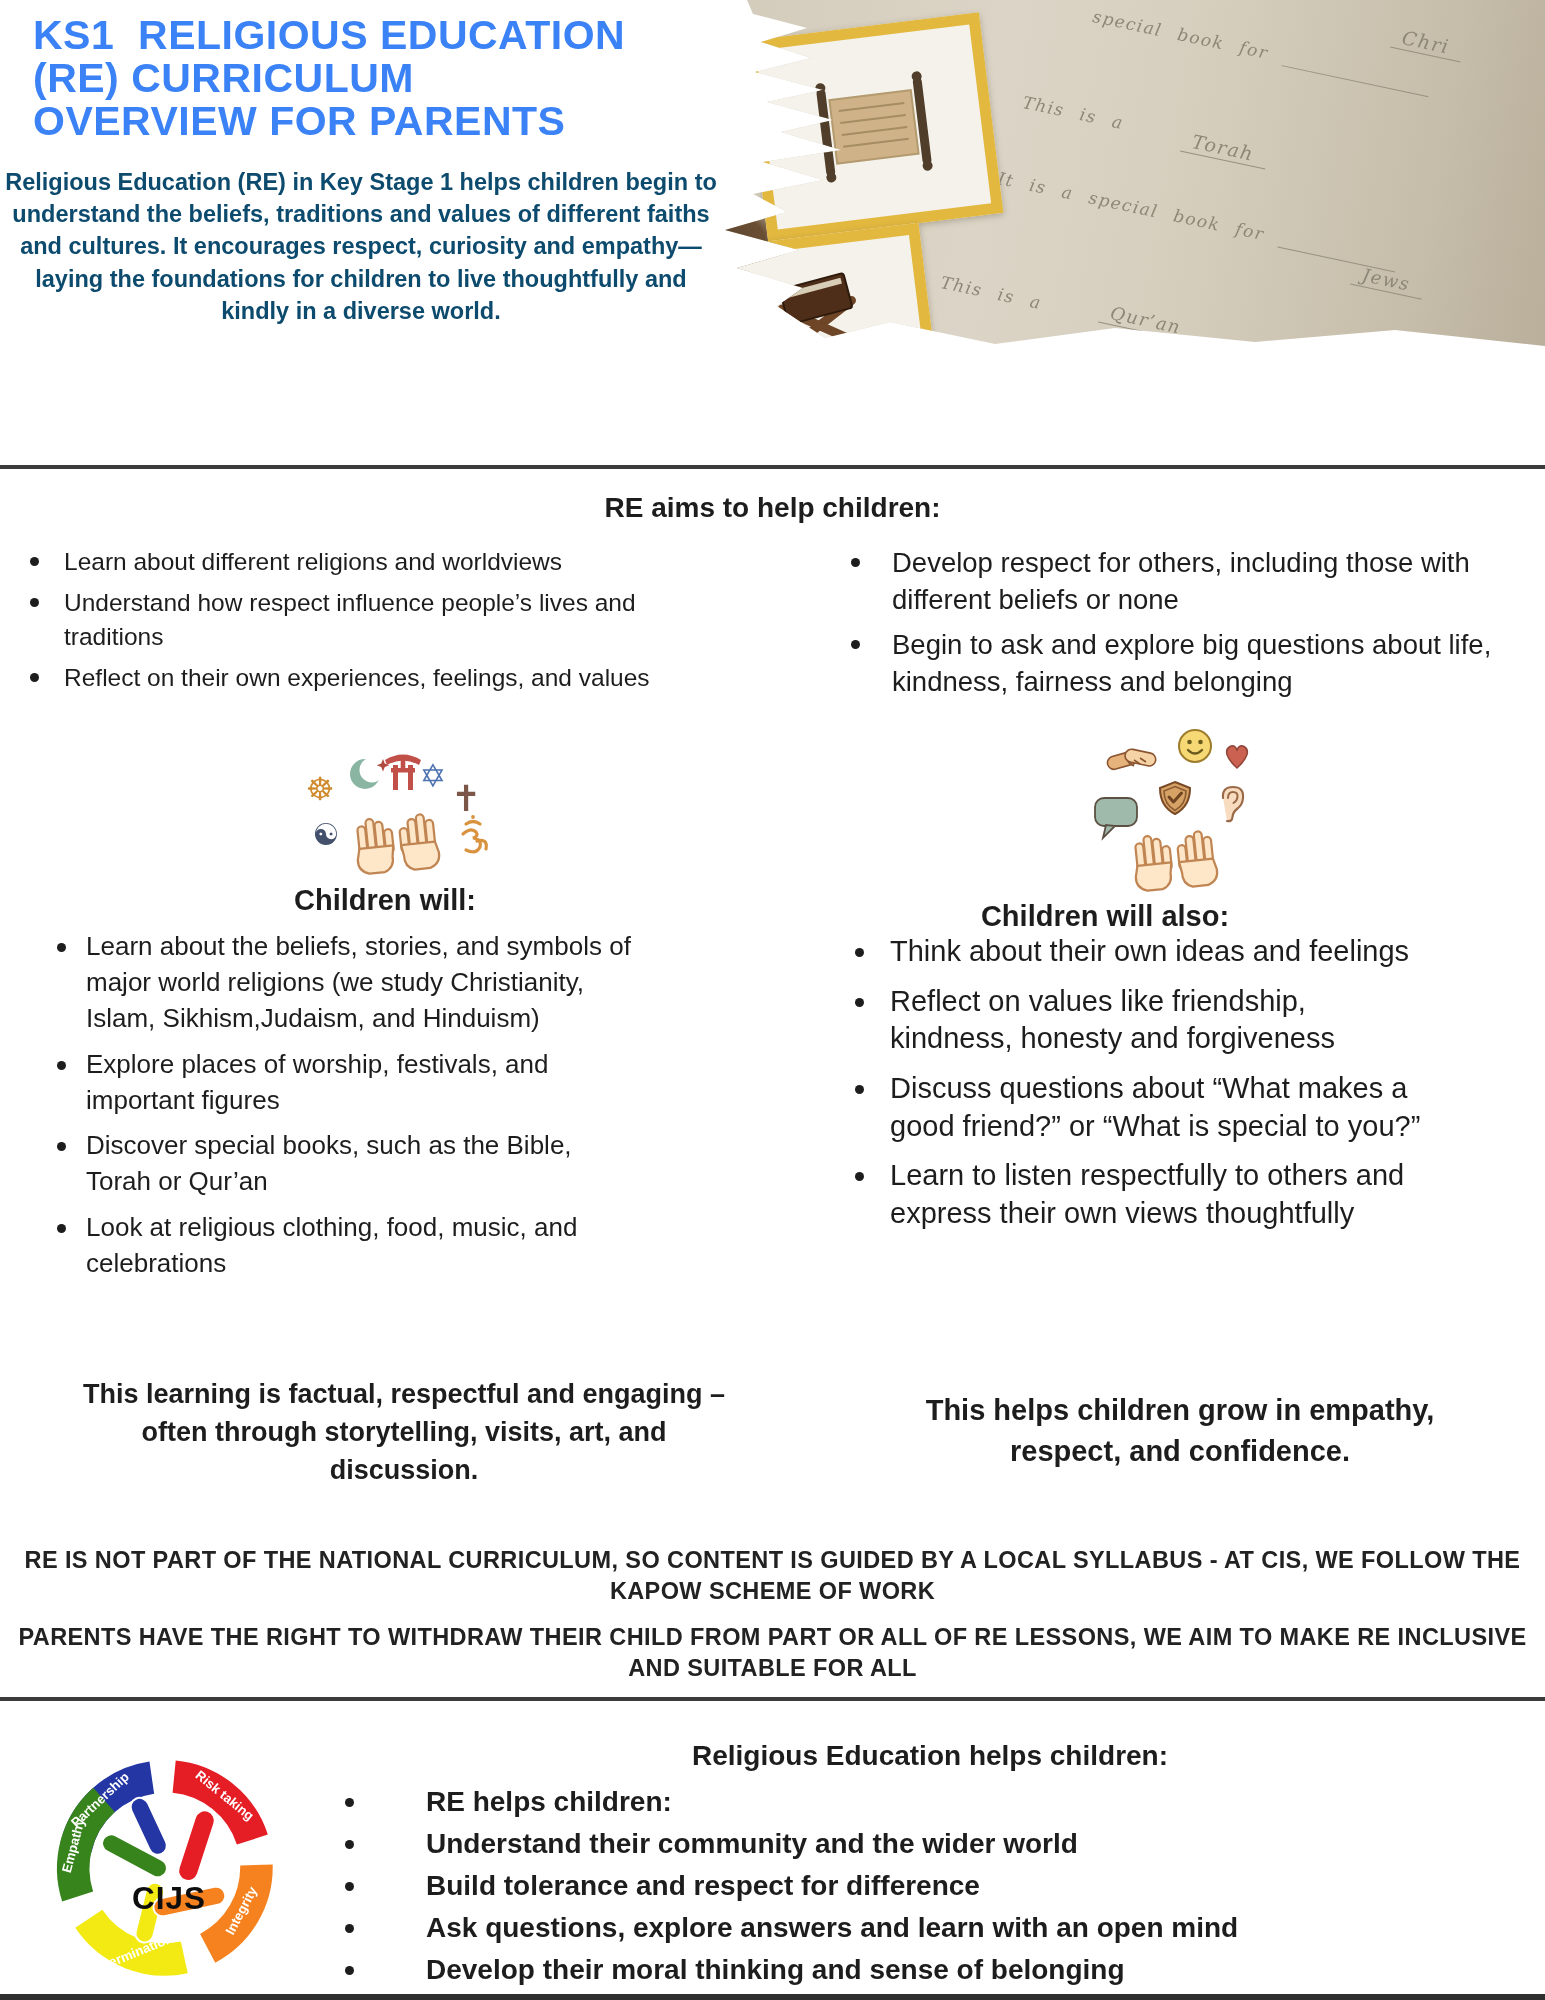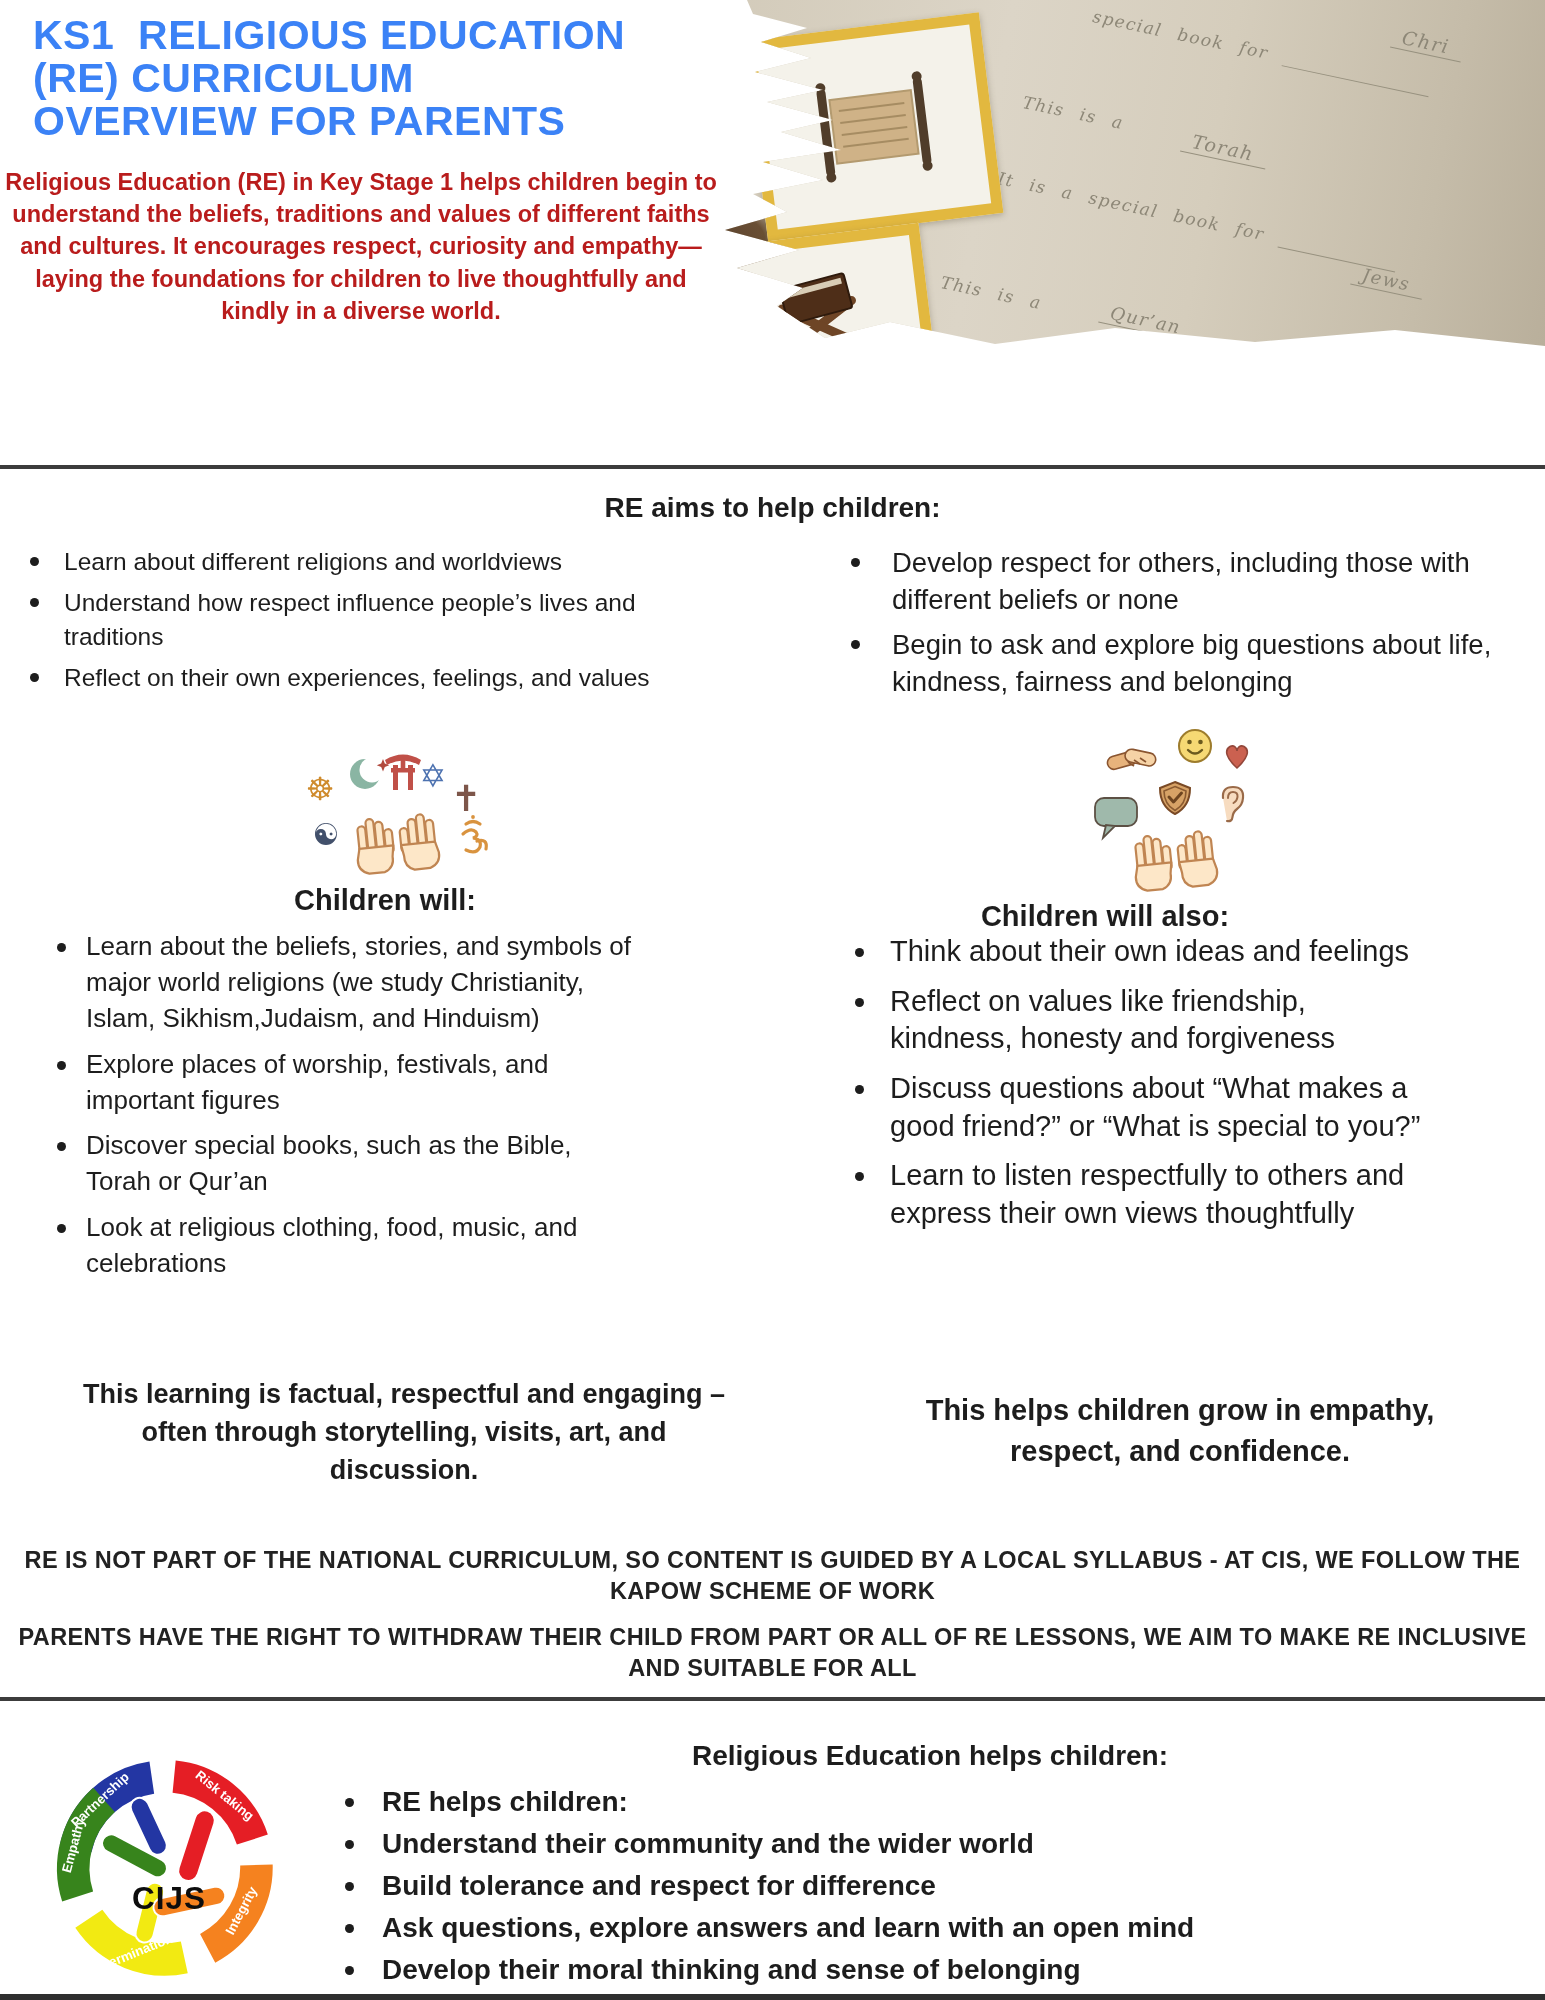--- a/index.html
+++ b/index.html
@@ -3,21 +3,21 @@
 <meta charset="utf-8">
 <style>
   html,body{margin:0;padding:0;background:#ffffff;}
   .page{position:relative;width:1545px;height:2000px;background:#fff;overflow:hidden;
         font-family:"Liberation Sans",sans-serif;color:#1d1d1d;}
 
   
   .title{position:absolute;left:33px;top:14px;width:690px;font-size:41px;font-weight:800;
          line-height:1.05;letter-spacing:.5px;color:#3b82f6;}
   .intro{position:absolute;left:5px;top:166px;width:712px;font-size:23.5px;font-weight:700;
-         line-height:1.37;text-align:center;color:#b91c1c;}
+         line-height:1.37;text-align:center;color:#0c4a6e;}
 
   
   .photo{position:absolute;left:695px;top:0;width:850px;height:346px;
     background:linear-gradient(100deg,#d2cab9 0%,#dcd5c7 35%,#d5cdbc 60%,#c5bca9 85%,#b9af9b 100%);
     clip-path:polygon(52px 0,850px 0,850px 346px,700px 330px,560px 342px,420px 328px,300px 344px,
       195px 322px,130px 338px,82px 306px,108px 288px,42px 268px,104px 250px,30px 230px,92px 212px,
       58px 194px,128px 180px,68px 162px,146px 150px,86px 132px,138px 120px,72px 102px,128px 90px,
       60px 72px,116px 58px,66px 42px,112px 28px,58px 14px);}
   .hw{position:absolute;font-family:"DejaVu Serif",serif;font-style:italic;color:#8d8777;
       transform:rotate(12deg);transform-origin:left top;white-space:nowrap;
@@ -72,21 +72,21 @@
 
   
   .notice{position:absolute;left:8px;width:1529px;text-align:center;font-size:23.5px;
           font-weight:700;letter-spacing:.4px;line-height:1.3;color:#222;}
   .notice1{top:1545px;} .notice2{top:1622px;}
 
   
   .footer-heading{position:absolute;left:330px;top:1740px;width:1200px;text-align:center;
                   font-size:28px;font-weight:700;}
   .footer-list{position:absolute;left:335px;top:1788px;width:1200px;}
-  .footer-list .item{font-size:28px;font-weight:700;line-height:1.0;margin-bottom:14px;}
+  .footer-list .item{font-size:28px;font-weight:700;line-height:1.0;margin-bottom:14px;gap:44px;}
   .footer-list .dot{margin:10px 28px 0 10px;}
   .logo{position:absolute;left:40px;top:1740px;}
 </style>
 </head>
 <body>
 
 <div class="page">
 
   <svg width="0" height="0" style="position:absolute" aria-hidden="true">
     <defs>

